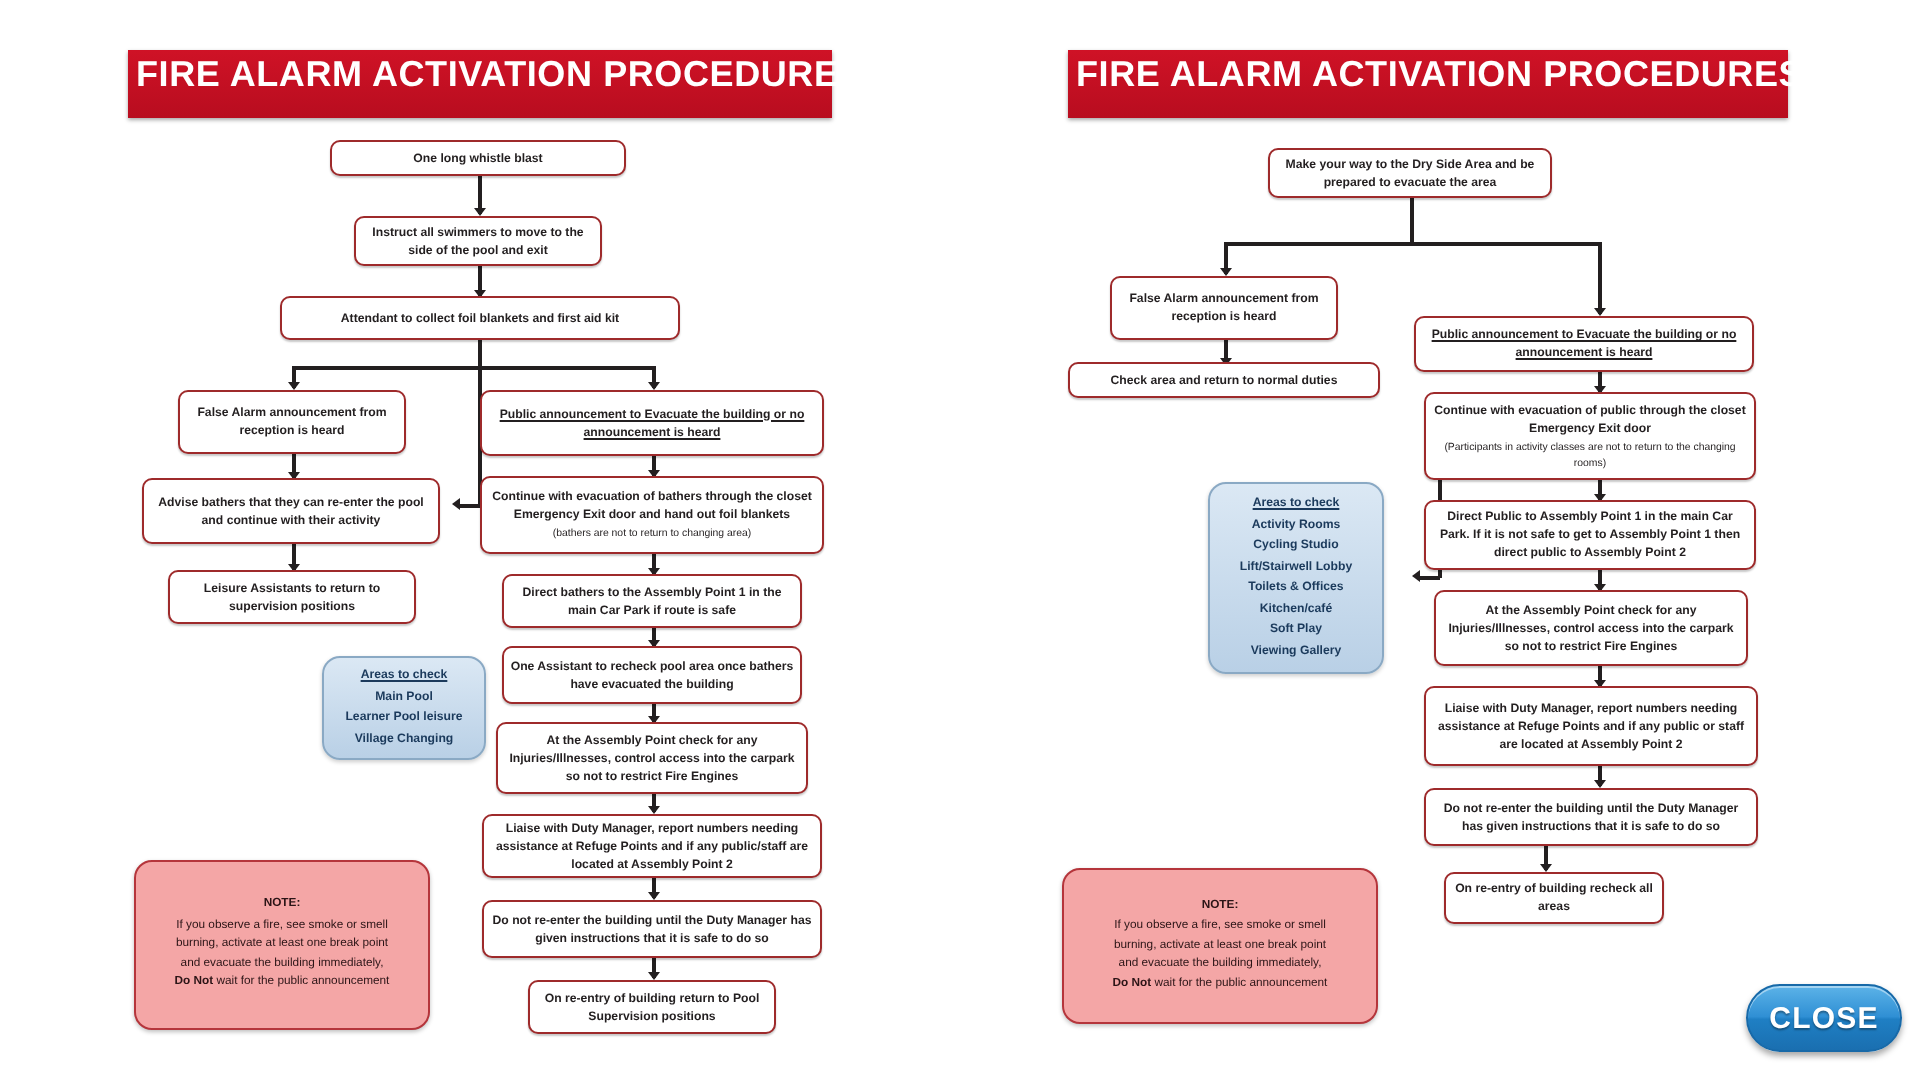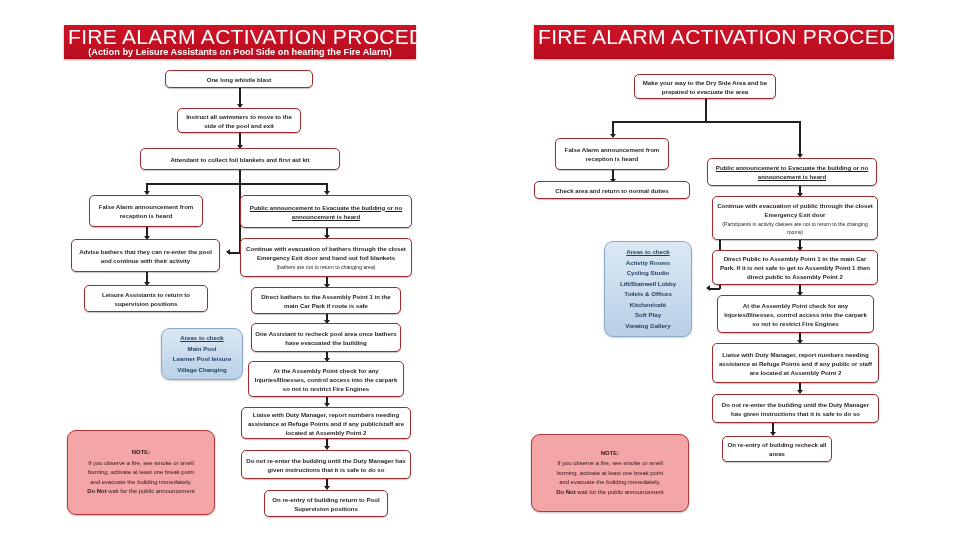--- a/index.html
+++ b/index.html
@@ -16,21 +16,21 @@
     position:absolute;
     background:#c8102e;
     background:linear-gradient(180deg,#cf1226 0%,#b80d1f 100%);
     color:#fff;
     text-align:center;
     padding:3px 4px 4px 4px;
     box-sizing:border-box;
     box-shadow:0 1px 2px rgba(0,0,0,.35);
   }
   .banner .t1{
-    font-size:21px;font-weight:normal;letter-spacing:.3px;line-height:18px;
+    font-size:18px;font-weight:bold;letter-spacing:.3px;line-height:18px;
     white-space:nowrap;
     text-align:right;
   }
   .banner .t2{
     font-size:9.2px;font-weight:bold;line-height:11px;white-space:nowrap;margin-top:1px;
   }
 
   
   .box{
     position:absolute;
@@ -108,21 +108,20 @@
     user-select:none;
   }
 </style>
 </head>
 <body>
 
 <div class="page">
 
   <div class="banner" style="left:64px;top:25px;width:352px;height:34px;">
     <div class="t1">FIRE ALARM ACTIVATION PROCEDURES</div>
-    <div class="t2">(Action by Leisure Assistants on Pool Side on hearing the Fire Alarm)</div>
   </div>
 
   <div class="vline" style="left:239px;top:88px;height:19px;"></div>
   <div class="arw-d" style="left:236.8px;top:104px;"></div>
   <div class="vline" style="left:239px;top:133px;height:16px;"></div>
   <div class="arw-d" style="left:236.8px;top:145px;"></div>
 
   <div class="vline" style="left:239px;top:170px;height:14px;"></div>
   <div class="hline" style="left:146px;top:183px;width:182px;"></div>
   <div class="vline" style="left:146px;top:183px;height:11px;"></div>
@@ -302,14 +301,17 @@
   <div class="note" style="left:531px;top:434px;width:158px;height:78px;">
     <span>
       <span class="hd">NOTE:</span>
       <span class="ln">If you observe a fire, see smoke or smell</span>
       <span class="ln">burning, activate at least one break point</span>
       <span class="ln">and evacuate the building immediately,</span>
       <span class="ln"><b>Do Not</b><span> wait for the public announcement</span></span>
     </span>
   </div>
 
+  <div class="close-btn" style="left:873px;top:492px;width:76px;height:32px;">
+    <span>CLOSE</span>
+  </div>
 
 </div>
 
 </body></html>

